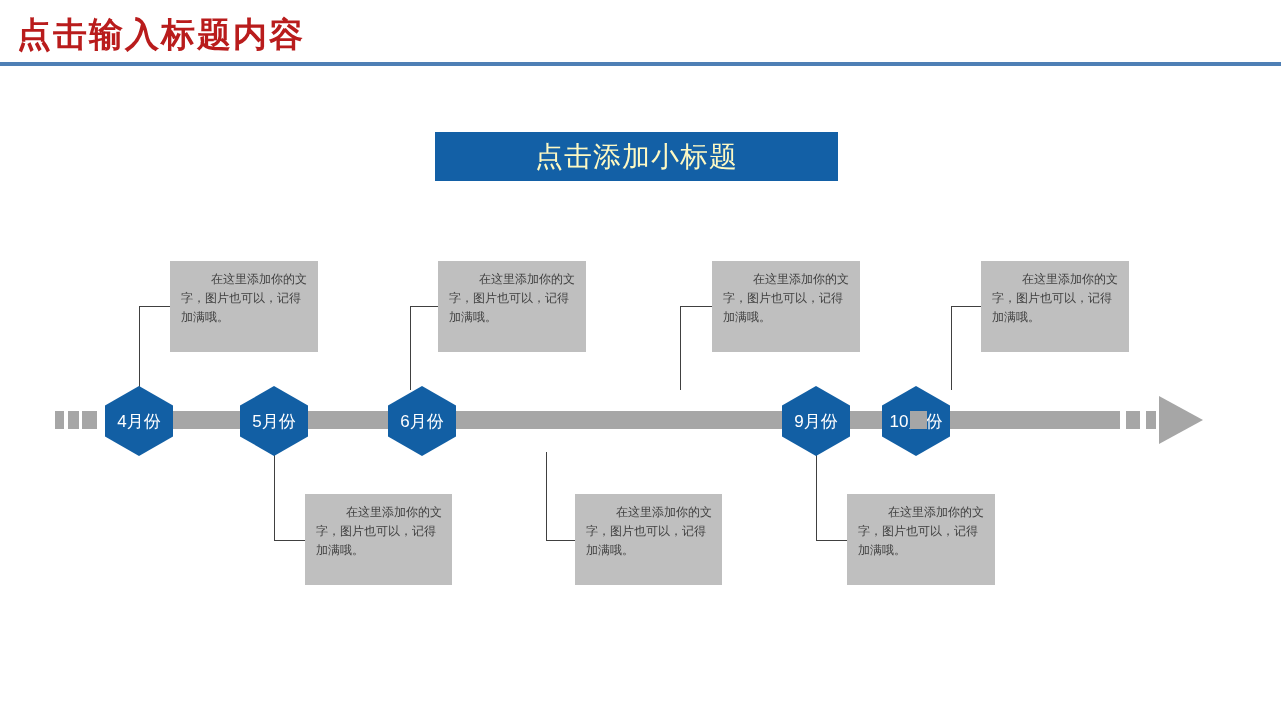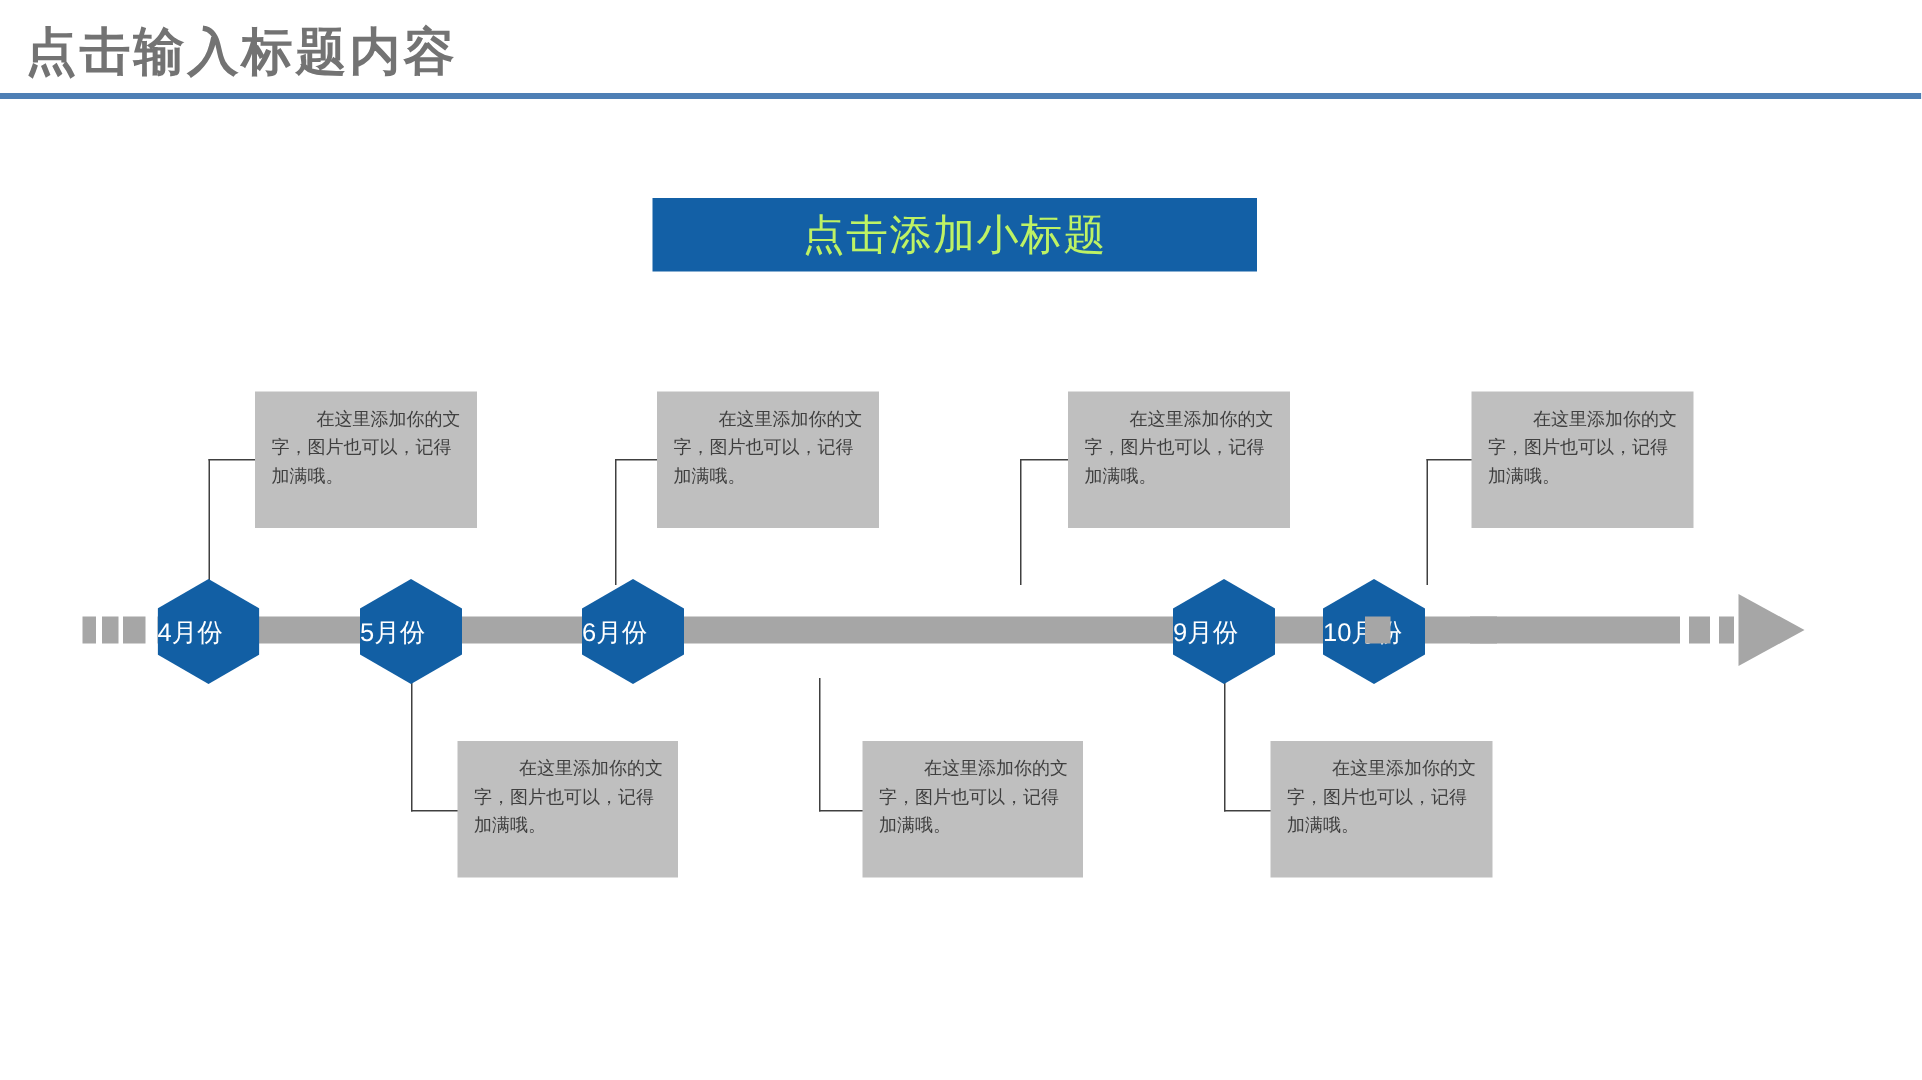--- a/index.html
+++ b/index.html
@@ -15,21 +15,21 @@
   }
 
   
   .page-title {
     position: absolute;
     left: 17px;
     top: 12px;
     font-size: 34px;
     font-weight: 700;
     letter-spacing: 2px;
-    color: #737373;
+    color: #b91c1c;
     white-space: nowrap;
   }
   .title-underline {
     position: absolute;
     left: 0;
     top: 62px;
     width: 1281px;
     height: 4px;
     background: #4E7FB5;
   }
@@ -40,21 +40,21 @@
     left: 435px;
     top: 132px;
     width: 403px;
     height: 49px;
     background: #1360A6;
     display: flex;
     align-items: center;
     justify-content: center;
   }
   .subtitle-banner span {
-    color: #bef264;
+    color: #fef9c3;
     font-size: 28px;
     letter-spacing: 1px;
     white-space: nowrap;
   }
 
   
   .bar, .dash, .bar-tab {
     position: absolute;
     top: 411px;
     height: 18px;
@@ -76,20 +76,21 @@
 
   .hexagon {
     position: absolute;
     top: 386px;
     width: 68px;
     height: 70px;
     background: #125FA4;
     clip-path: polygon(50% 0%, 100% 28%, 100% 72%, 50% 100%, 0% 72%, 0% 28%);
     display: flex;
     align-items: center;
+    justify-content: center;
     z-index: 2;
   }
   .hexagon span {
     color: #ffffff;
     font-size: 17px;
     white-space: nowrap;
   }
 
   .vline, .hline {
     position: absolute;

